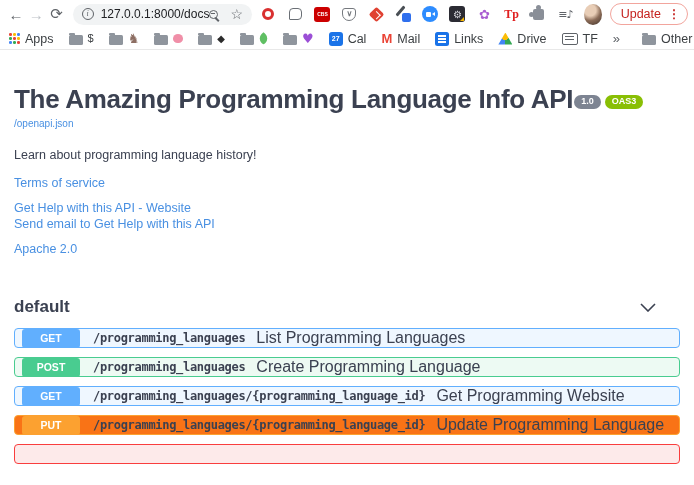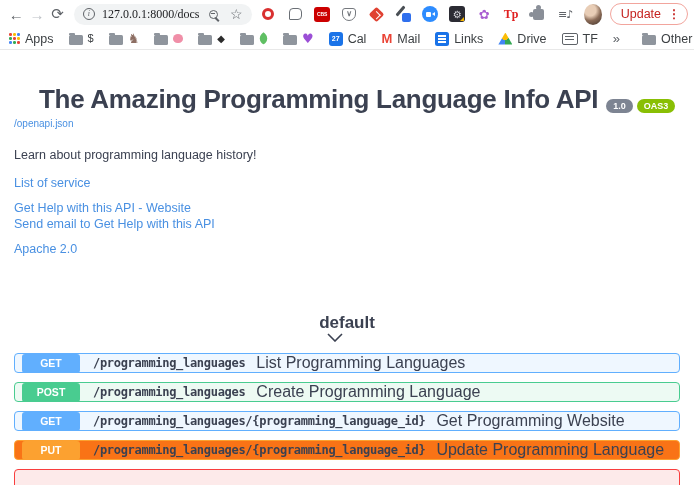--- a/index.html
+++ b/index.html
@@ -5,21 +5,21 @@
   * { margin:0; padding:0; box-sizing:border-box; }
   html,body { width:694px; height:485px; }
   body { font-family:"Liberation Sans", sans-serif; background:#fff; overflow:hidden; }
 
   
   .toolbar { height:28px; display:flex; align-items:center; padding:0 6px; background:#fff; }
   .nav-btn { width:24px; text-align:center; font-size:15px; color:#5f6368; cursor:pointer; }
   .nav-btn.disabled { color:#bdc1c6; }
   .url-bar { width:204px; height:21px; background:#f1f3f4; border-radius:11px; display:flex; align-items:center; padding:0 9px; margin-left:6px; }
   .info-i { width:12px; height:12px; min-width:12px; border:1.2px solid #5f6368; border-radius:50%; font-size:8px; line-height:9px; text-align:center; color:#5f6368; font-style:italic; font-family:"Liberation Serif",serif; }
-  .url-text { font-size:12px; color:#202124; margin-left:7px; white-space:nowrap;font-family:Liberation Serif, serif; }
+  .url-text { font-size:12px; color:#202124; margin-left:7px; white-space:nowrap; }
   .url-bar .spacer { flex:1; }
   .zoomout-ic { position:relative; width:9px; height:9px; border:1.4px solid #5f6368; border-radius:50%; margin-right:12px; }
   .zoomout-ic::before { content:''; position:absolute; left:1px; top:2.5px; width:4px; height:1.3px; background:#5f6368; }
   .zoomout-ic::after { content:''; position:absolute; left:6px; top:6px; width:5px; height:1.6px; background:#5f6368; transform:rotate(45deg); transform-origin:0 0; }
   .star-ic { font-size:14px; color:#5f6368; line-height:1; }
   .ext-strip { display:flex; align-items:center; margin-left:8px; gap:10px; }
   .ext { width:17px; height:17px; display:flex; align-items:center; justify-content:center; cursor:pointer; position:relative; }
   .ring-ic { width:12px; height:12px; border:3px solid #d93030; border-radius:50%; }
   .bubble-ic { width:13px; height:12px; border:1.8px solid #6a6f75; border-radius:4px 4px 4px 1px; }
   .cbs-ic { width:16px; height:15px; background:#cc0000; border-radius:3px; color:#fff; font-size:5px; font-weight:bold; display:flex; align-items:center; justify-content:center; letter-spacing:0; }
@@ -62,32 +62,32 @@
   .links-ic { width:14px; height:14px; background:#1a73e8; border-radius:2.5px; position:relative; }
   .links-ic::before { content:''; position:absolute; left:3px; top:3.5px; width:8px; height:1.6px; background:#fff; box-shadow:0 3px 0 #fff, 0 6px 0 #fff; }
   .drive-ic { width:14px; height:12px; clip-path:polygon(50% 0, 100% 100%, 0 100%); background:conic-gradient(from 180deg at 50% 62%, #4285f4 0 120deg, #fbbc05 120deg 240deg, #34a853 240deg 360deg); }
   .tf-ic { width:16px; height:12px; border:1.5px solid #5f6368; border-radius:2px; position:relative; }
   .tf-ic::before { content:''; position:absolute; left:2px; top:2.5px; width:9px; height:1.4px; background:#5f6368; box-shadow:0 3px 0 #5f6368; }
   .bm-chev { color:#5f6368; font-size:13px; margin-right:10px; cursor:pointer; }
   .bm-divider { width:1px; height:14px; background:#d6d6d6; margin-right:12px; }
 
   
   .page { padding:0 14px; color:#3b4151; }
-  .title-row { margin-top:36px; display:flex; align-items:flex-end; gap:8px;margin-left:25px; }
+  .title-row { margin-top:36px; display:flex; align-items:center; gap:1px; }
   .api-title { font-size:26px; font-weight:bold; color:#3b4151; letter-spacing:-0.3px; line-height:1.05; }
   .badge-wrap { display:flex; gap:4px; margin-top:4px; }
   .pill { color:#fff; font-size:9px; font-weight:bold; padding:2.5px 7px; border-radius:9px; line-height:1; }
   .pill.version { background:#7d8492; }
   .pill.oas { background:#89bf04; }
   .spec-link { display:inline-block; margin-top:4px; font-size:10px; color:#4990e2; text-decoration:none; cursor:pointer; }
   .desc { margin-top:17px; font-size:12.5px; color:#3b4151; }
   .links-block { margin-top:13px; }
   .info-link { display:block; font-size:12.5px; color:#4990e2; text-decoration:none; line-height:16px; cursor:pointer; }
   .info-link.gap-above { margin-top:9px; }
-  .section-head { margin-top:56px; display:flex; align-items:center; justify-content:space-between; cursor:pointer;flex-direction:column; }
+  .section-head { margin-top:40px; display:flex; align-items:center; justify-content:space-between; cursor:pointer; }
   .section-title { font-size:17px; font-weight:bold; color:#3b4151; }
   .chev-svg { margin-right:24px; }
 
   .ops { margin-top:11px; }
   .op-row { height:20px; margin-bottom:9px; border:1px solid; border-radius:4px; display:flex; align-items:center; padding:0 7px; cursor:pointer; }
   .op-row.get    { background:#eff7ff; border-color:#61affe; }
   .op-row.post   { background:#edfaf3; border-color:#49cc90; }
   .op-row.put    { background:#f97316; border-color:#fca130; }
   .op-row.delete { background:#fdeaea; border-color:#f93e3e; }
   .method-badge { width:58px; min-width:58px; height:19px; border-radius:3px; color:#fff; font-weight:bold; font-size:10.5px; display:flex; align-items:center; justify-content:center; }
@@ -240,21 +240,21 @@
     <div class="badge-wrap">
       <span class="pill version">1.0</span>
       <span class="pill oas">OAS3</span>
     </div>
   </div>
   <a class="spec-link">/openapi.json</a>
 
   <p class="desc">Learn about programming language history!</p>
 
   <div class="links-block">
-    <a class="info-link">List of service</a>
+    <a class="info-link">Terms of service</a>
     <a class="info-link gap-above">Get Help with this API - Website</a>
     <a class="info-link">Send email to Get Help with this API</a>
     <a class="info-link gap-above">Apache 2.0</a>
   </div>
 
   <div class="section-head">
     <div class="section-title">default</div>
     <svg class="chev-svg" width="16" height="9" viewBox="0 0 16 9">
       <path d="M1 1 L8 8 L15 1" fill="none" stroke="#3b4151" stroke-width="1.6"></path>
     </svg>

